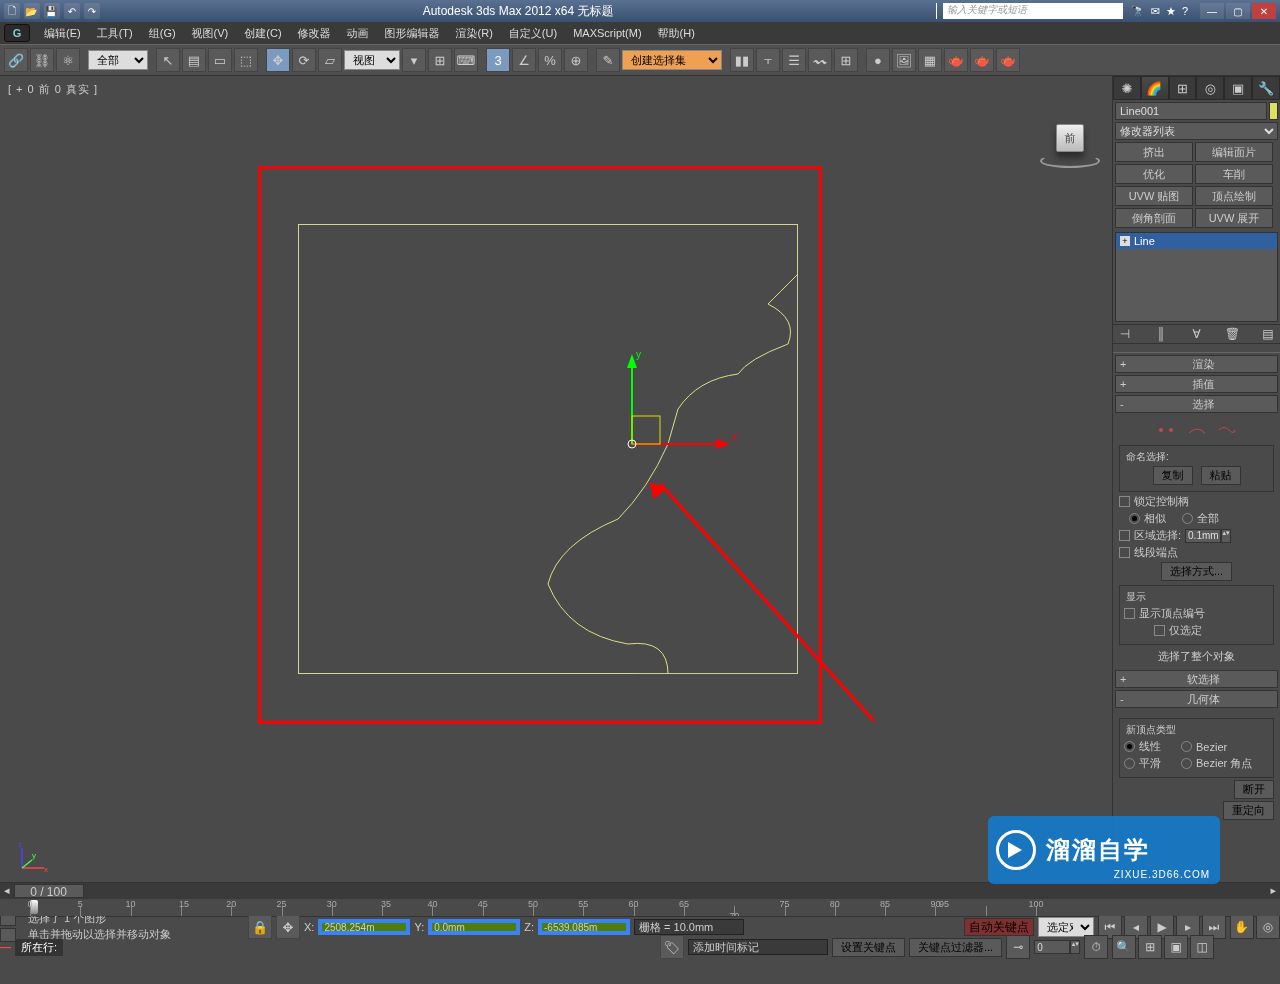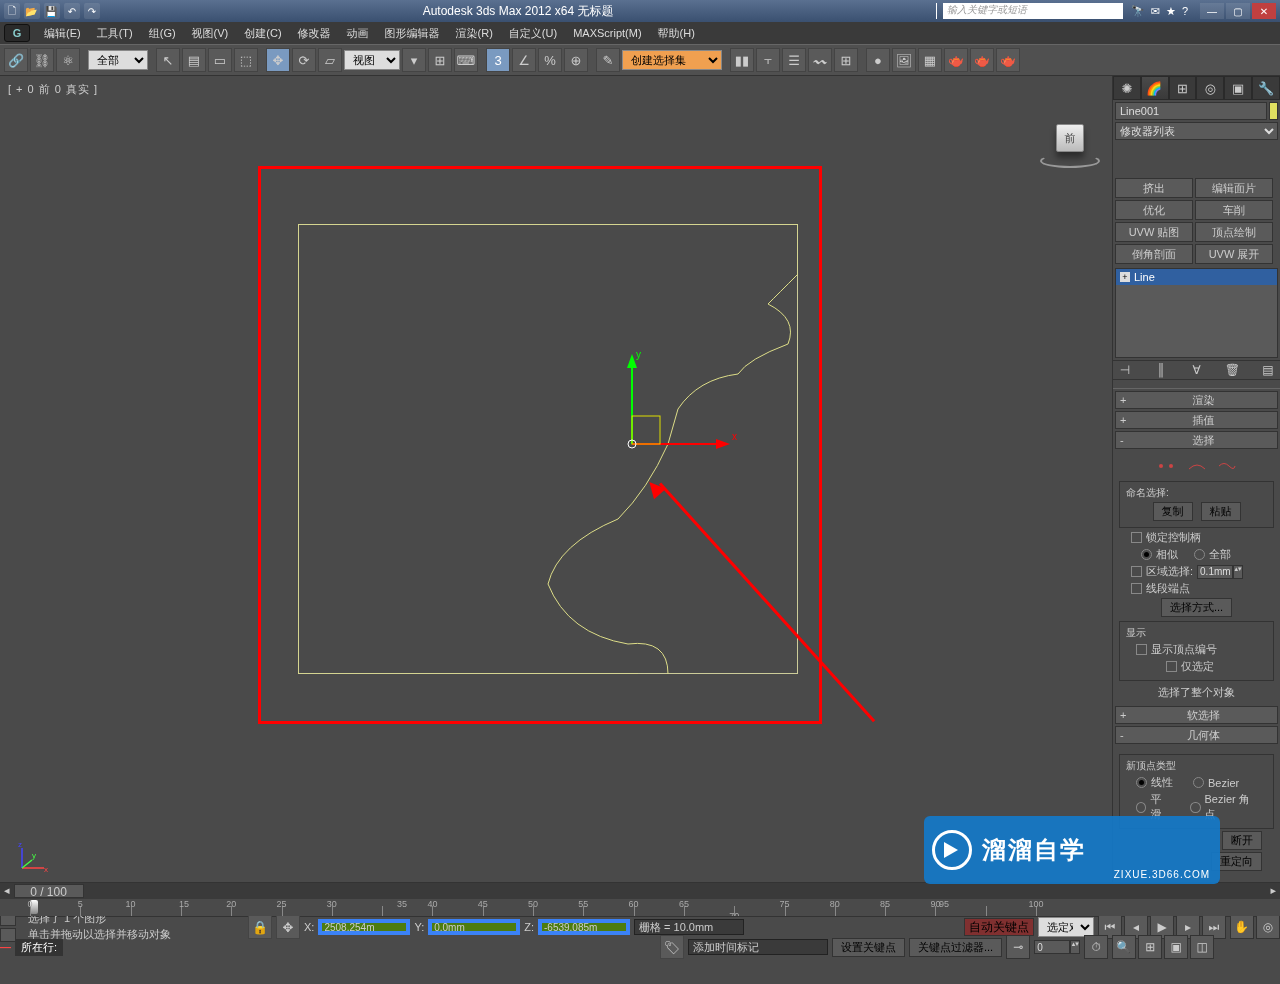--- a/index.html
+++ b/index.html
@@ -42,39 +42,39 @@
 
 .cmdpanel { width: 168px; background: #4a4a4a; border-left: 1px solid #333; display: flex; flex-direction: column; overflow:hidden;}
 .cp-tabs { height: 24px; display: flex; background: #3a3a3a; }
 .cp-tab { flex: 1; display:flex; align-items:center; justify-content:center; border: 1px solid #2a2a2a; font-size:13px; }
 .cp-tab.rainbow { background: linear-gradient(#4a4a4a,#3a3a3a); }
 .objname { height: 20px; display:flex; padding:2px; }
 .objname input { flex:1; background:#5a5a5a; border:1px solid #333; color:#ddd; padding:0 4px; font-size:11px; height:18px;}
 .color-swatch { width: 16px; height: 18px; background: #e0e060; border:1px solid #333; margin-left:2px;}
 .mod-select { height:20px; padding:2px; display:flex;}
 .mod-select select { flex:1; background:#5a5a5a; color:#ddd; border:1px solid #333; font-size:11px; height:18px;}
-.mod-btns { display:flex; flex-wrap:wrap; padding:2px; gap:2px;margin-top:36px;}
+.mod-btns { display:flex; flex-wrap:wrap; padding:2px; gap:2px;}
 .mod-btn { width: 78px; height: 20px; background: #5a5a5a; border:1px solid #333; font-size:11px; display:flex; align-items:center; justify-content:center;}
 .mod-stack { margin:2px; height:90px; background:#5a5a5a; border:1px solid #333; }
 .stack-item { background:#3060a0; color:#fff; padding:2px 4px; display:flex; align-items:center; gap:4px;}
 .stack-item .plus { width:10px; height:10px; background:#ddd; color:#000; font-size:9px; line-height:10px; text-align:center;}
 .stack-tools { height:20px; display:flex; justify-content:space-between; padding:0 4px; align-items:center; border-top:1px solid #333; border-bottom:1px solid #333;}
 .stack-tool { width:16px; height:16px; display:flex; align-items:center; justify-content:center; font-size:12px;}
 
 .rollout-area { flex:1; overflow:hidden; background:#4a4a4a; margin-top:8px; border-top:1px solid #666;}
 .rollout-hdr { height:18px; background:#5a5a5a; border:1px solid #333; display:flex; align-items:center; padding:0 4px; margin:2px; }
 .rollout-hdr .pm { width:10px; margin-right:4px;}
 .rollout-hdr .lbl { flex:1; text-align:center;}
 .rollout-body { padding:4px 6px; font-size:11px;}
 .subobj-icons { display:flex; gap:10px; justify-content:center; padding:4px 0;}
 .subobj { width:20px; height:14px; }
 .fieldset { border:1px solid #333; padding:4px; margin-top:4px;}
 .fieldset-label { margin-top:-10px; background:#4a4a4a; display:inline-block; padding:0 2px; font-size:10px;}
 .btn-sm { background:#5a5a5a; border:1px solid #333; padding:1px 8px; font-size:11px;}
-.row { display:flex; align-items:center; gap:4px; margin:2px 12px;}
+.row { display:flex; align-items:center; gap:4px; margin:2px 0;}
 .chk { width:11px; height:11px; border:1px solid #888; background:#4a4a4a; display:inline-block;}
 .radio { width:11px; height:11px; border:1px solid #888; border-radius:50%; background:#4a4a4a; display:inline-block; position:relative;}
 .radio.on::after { content:''; position:absolute; inset:2px; background:#000; border-radius:50%;}
 .spinner { display:flex;}
 .spinner input { width:36px; height:14px; background:#5a5a5a; border:1px solid #333; color:#ddd; font-size:10px; padding:0 2px;}
 .spinner .spn { width:10px; height:14px; background:#5a5a5a; border:1px solid #333; font-size:7px; line-height:6px; text-align:center;}
 
 .timebar { height:34px; background:#4a4a4a; border-top:1px solid #333; display:flex; flex-direction:column;}
 .time-slider { height:16px; background:#3a3a3a; display:flex; align-items:center; padding:0 4px; position:relative;}
 .slider-thumb { width:70px; height:14px; background:#5a5a5a; border:1px solid #333; text-align:center; font-size:12px;}
@@ -94,21 +94,21 @@
 .listener-row { display:flex; align-items:center; gap:4px;}
 .mini-icons { width:20px; display:flex; flex-direction:column; gap:2px;}
 .mini-icon { width:16px; height:14px; background:#5a5a5a; border:1px solid #333;}
 .red-cursor { color:#f44; font-weight:bold;}
 .nested-box { color:#fff; background:#333; padding:1px 6px;}
 .play-controls { display:flex; gap:2px;}
 .play-btn { width:24px; height:24px; background:#5a5a5a; border:1px solid #333; display:flex; align-items:center; justify-content:center; font-size:12px;}
 .play-btn.red { background:#803030;}
 .nav-btns { display:flex; gap:2px;}
 
-.watermark { position:absolute; right:60px; bottom:100px; width:296px; height:68px; background:rgba(20,120,200,.92); border-radius:6px; display:flex; align-items:center; color:#fff; padding:0 8px; z-index:100;}
+.watermark { position:absolute; right:60px; bottom:100px; width:232px; height:68px; background:rgba(20,120,200,.92); border-radius:6px; display:flex; align-items:center; color:#fff; padding:0 8px; z-index:100;}
 .watermark .play { width:40px; height:40px; border:3px solid #fff; border-radius:50%; display:flex; align-items:center; justify-content:center; margin-right:10px;}
 .watermark .play::after { content:''; border:8px solid transparent; border-left:14px solid #fff; margin-left:6px;}
 .watermark .txt { font-size:24px; font-weight:bold; letter-spacing:2px;}
 .watermark .sub { position:absolute; right:10px; bottom:4px; font-size:10px; letter-spacing:1px;}
 </style>
 </head>
 <body>
 
 <div class="titlebar">
   <div class="qat">
@@ -397,21 +397,21 @@
       <div class="ruler-num" style="left: 130.6px;">10</div>
       <div class="ruler-mark major" style="left: 180.9px;"></div>
       <div class="ruler-num" style="left: 184px;">15</div>
       <div class="ruler-mark major" style="left: 231.2px;"></div>
       <div class="ruler-num" style="left: 231.2px;">20</div>
       <div class="ruler-mark major" style="left: 281.5px;"></div>
       <div class="ruler-num" style="left: 281.5px;">25</div>
       <div class="ruler-mark major" style="left: 331.8px;"></div>
       <div class="ruler-num" style="left: 331.8px;">30</div>
       <div class="ruler-mark major" style="left: 382.1px;"></div>
-      <div class="ruler-num" style="left: 402px;">35</div>
+      <div class="ruler-num" style="left: 386px;">35</div>
       <div class="ruler-mark major" style="left: 432.4px;"></div>
       <div class="ruler-num" style="left: 432.4px;">40</div>
       <div class="ruler-mark major" style="left: 482.7px;"></div>
       <div class="ruler-num" style="left: 482.7px;">45</div>
       <div class="ruler-mark major" style="left: 533px;"></div>
       <div class="ruler-num" style="left: 533px;">50</div>
       <div class="ruler-mark major" style="left: 583.3px;"></div>
       <div class="ruler-num" style="left: 583.3px;">55</div>
       <div class="ruler-mark major" style="left: 633.6px;"></div>
       <div class="ruler-num" style="left: 633.6px;">60</div>

